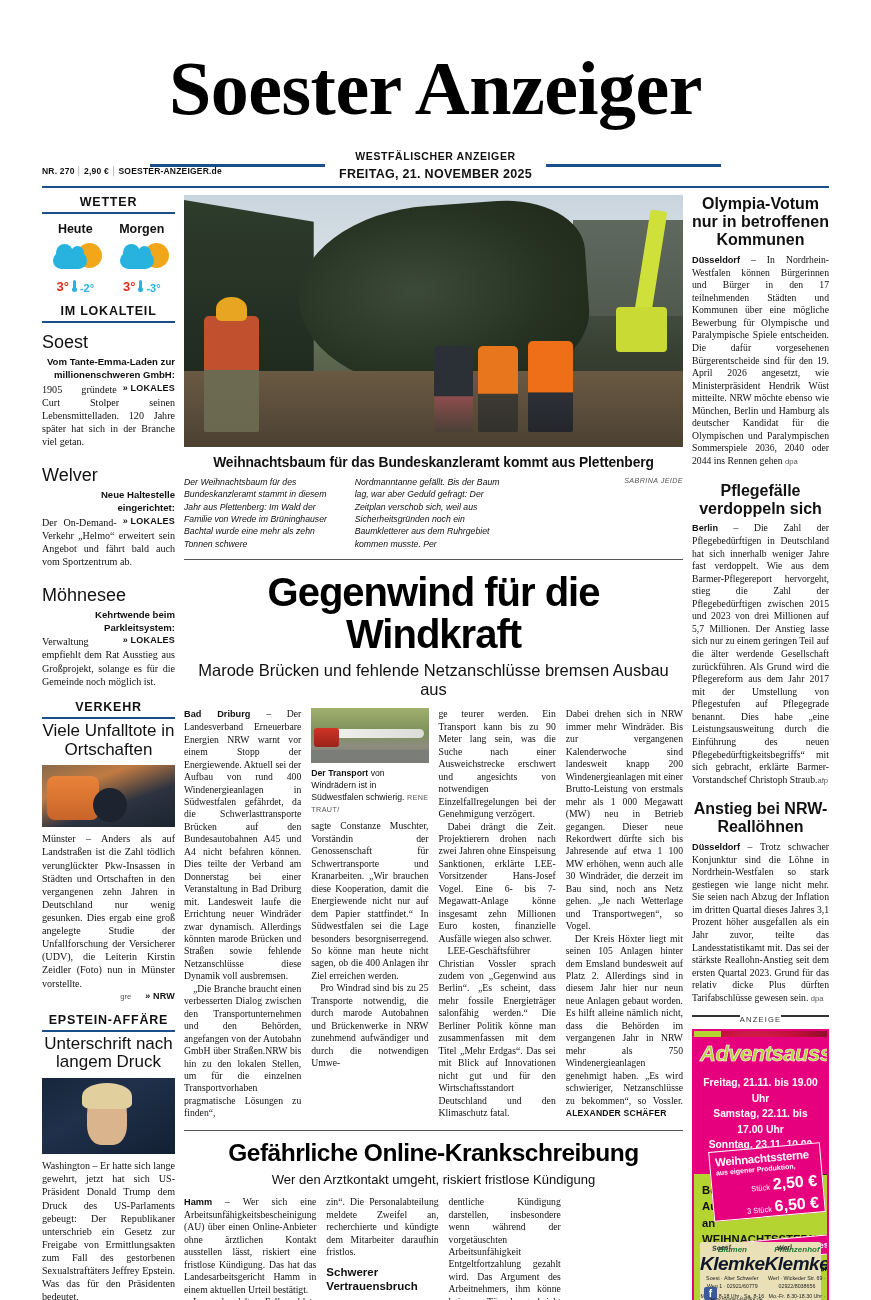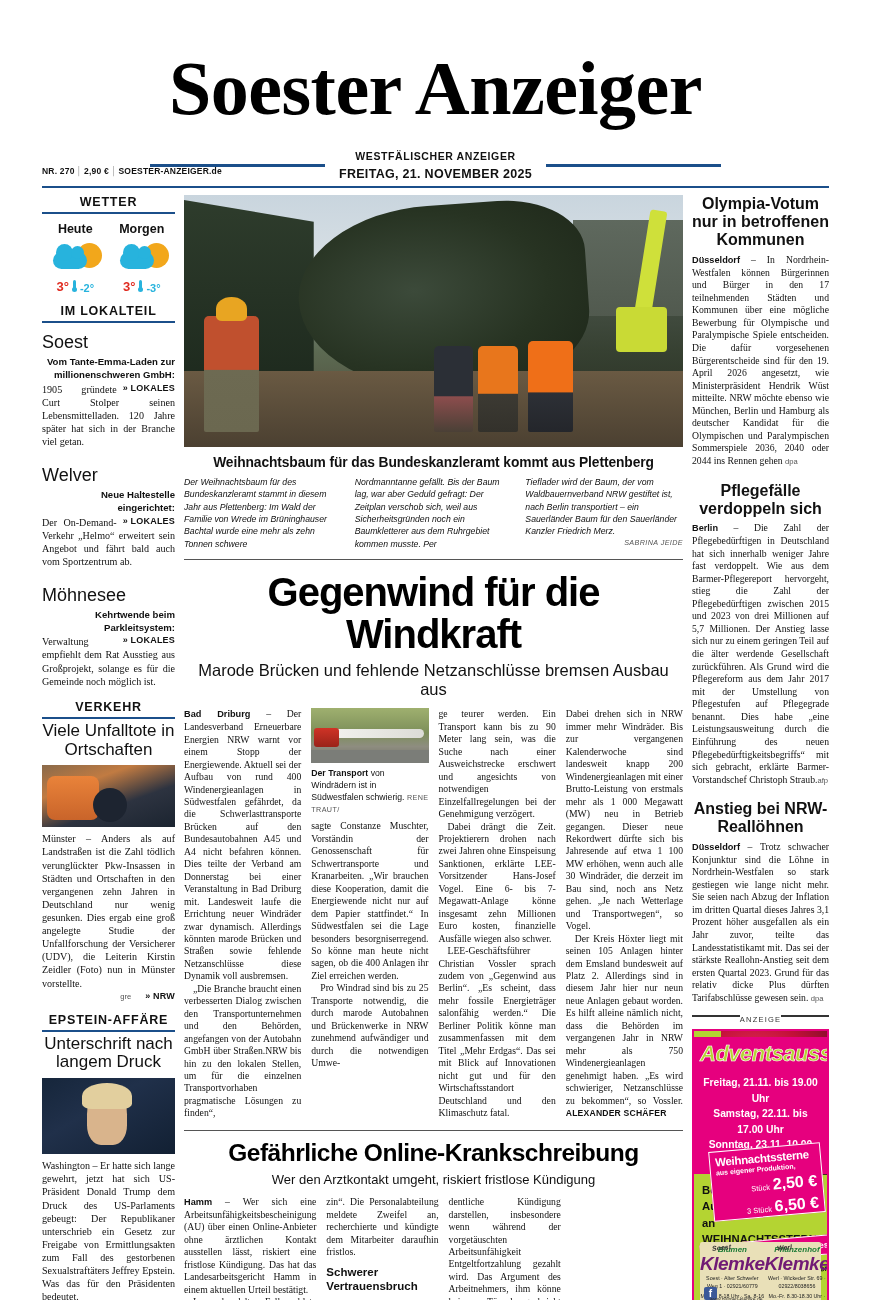--- a/index.html
+++ b/index.html
@@ -356,21 +356,21 @@
   }
   .ad-shop { flex:1; text-align:center; padding-top: 3px; position:relative; }
   .ad-city {
     font-family:"Liberation Sans",sans-serif; font-size:7px; font-style:italic;
     font-weight:700; color:#333; position:absolute; left: 12px; top: 2px;
     transform: rotate(-6deg);
   }
   .ad-kind { font-family:"Liberation Sans",sans-serif; font-size:8px;
     font-style:italic; font-weight:700; color:#1d7a36; }
   .ad-brand { font-family:"Liberation Sans",sans-serif; font-size:19px;
-    font-weight:700; font-style:italic; color:#701a75; line-height:1; letter-spacing:-0.5px; }
+    font-weight:700; font-style:italic; color:#0f172a; line-height:1; letter-spacing:-0.5px; }
   .ad-addr { font-family:"Liberation Sans",sans-serif; font-size:5.3px;
     color:#222; line-height:1.5; margin-top:2px; }
   .fb {
     position:absolute; left:4px; bottom:4px; width:13px; height:13px;
     background:#3b5998; color:#fff; font-family:"Liberation Sans",sans-serif;
     font-weight:700; font-size:10px; text-align:center; line-height:13px; border-radius:2px;
   }
   .ad-web { font-family:"Liberation Sans",sans-serif; font-size:5px; color:#333; }
 </style>
 </head>
@@ -490,21 +490,21 @@
         <div class="person p1"></div>
         <div class="person p2"></div>
         <div class="person p3"></div>
         <div class="person p4"></div>
       </div>
 
       <div class="cap-head">Weihnachtsbaum für das Bundeskanzleramt kommt aus Plettenberg</div>
       <div class="cap-cols">
         <div class="cap-col">Der Weihnachtsbaum für des Bundeskanzleramt stammt in diesem Jahr aus Plettenberg: Im Wald der Familie von Wrede im Brüninghauser Bachtal wurde eine mehr als zehn Tonnen schwere</div>
         <div class="cap-col">Nordmanntanne gefällt. Bis der Baum lag, war aber Geduld gefragt: Der Zeitplan verschob sich, weil aus Sicherheitsgründen noch ein Baumkletterer aus dem Ruhrgebiet kommen musste. Per</div>
-        <div class="cap-col"><span>Tieflader wird der Baum, der vom Waldbauernverband NRW gestiftet ist, nach Berlin transportiert – ein Sauerländer Baum für den Sauerländer Kanzler Friedrich Merz.</span><span class="credit">SABRINA JEIDE</span></div>
+        <div class="cap-col"><span class="credit">SABRINA JEIDE</span></div>
       </div>
 
       <div class="big-rule-top"></div>
 
       <div>
         <div class="bighead">Gegenwind für die Windkraft</div>
         <div class="bigsub">Marode Brücken und fehlende Netzanschlüsse bremsen Ausbau aus</div>
         <div class="art-cols">
           <div class="art-col">
             <div class="art-p first"><b>Bad Driburg</b><span id="ls-c1p1"> – Der Landesverband Erneuerbare Energien NRW warnt vor einem Stopp der Energiewende. Aktuell sei der Aufbau von rund 400 Windenergieanlagen in Südwestfalen gefährdet, da die Schwerlasttransporte Brücken auf den Bundesautobahnen A45 und A4 nicht befahren können. Dies teilte der Verband am Donnerstag bei einer Veranstaltung in Bad Driburg mit. Landesweit laufe die Errichtung neuer Windräder zwar dynamisch. Allerdings könnten marode Brücken und Straßen sowie fehlende Netzanschlüsse diese Dynamik voll ausbremsen.</span></div>

